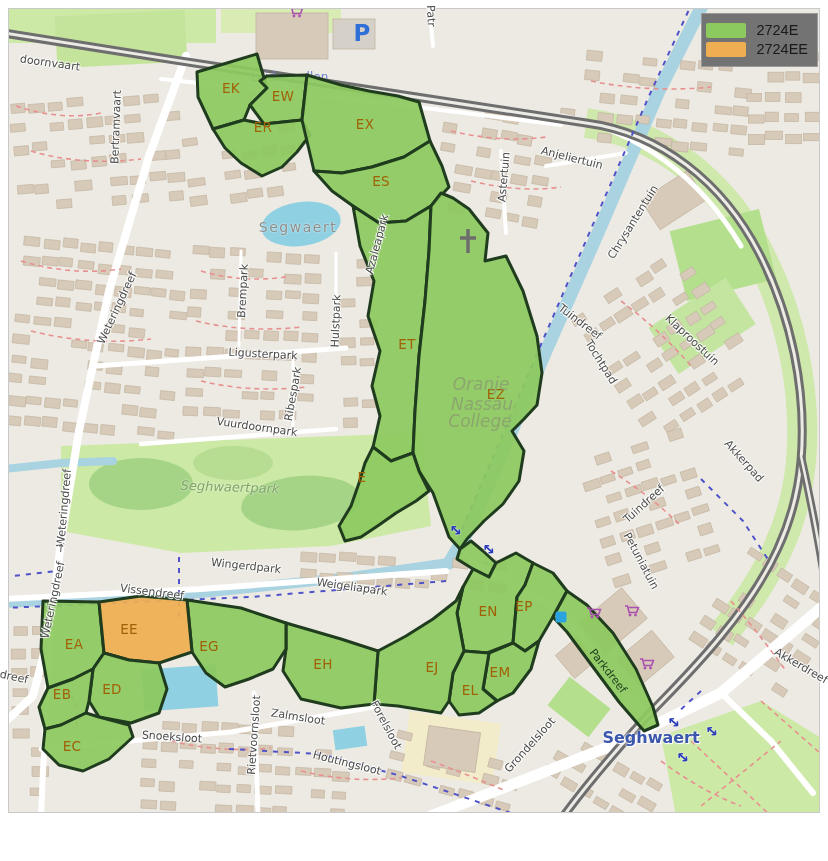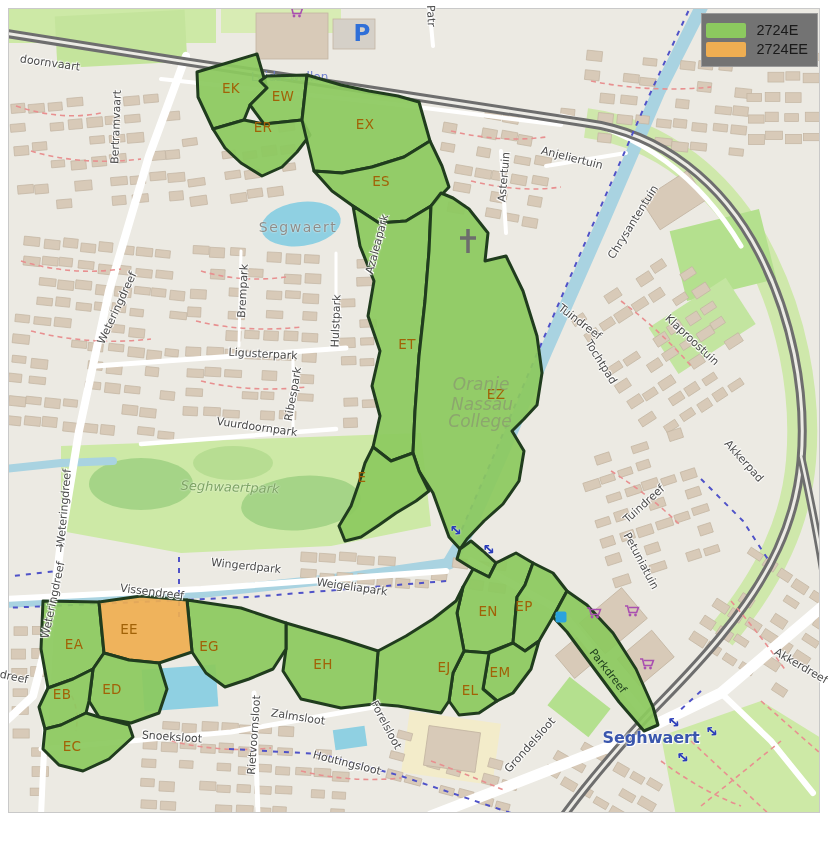--- a/index.html
+++ b/index.html
@@ -673,21 +673,21 @@
     <div class="alabel" style="left:407px;top:344px">ET</div>
     <div class="alabel" style="left:496px;top:394px">EZ</div>
     <div class="alabel" style="left:362px;top:477px">E</div>
     <div class="alabel" style="left:74px;top:644px">EA</div>
     <div class="alabel" style="left:129px;top:629px">EE</div>
     <div class="alabel" style="left:112px;top:689px">ED</div>
     <div class="alabel" style="left:62px;top:694px">EB</div>
     <div class="alabel" style="left:72px;top:746px">EC</div>
     <div class="alabel" style="left:209px;top:646px">EG</div>
     <div class="alabel" style="left:323px;top:664px">EH</div>
-    <div class="alabel" style="left:444px;top:667px">EJ</div>
+    <div class="alabel" style="left:432px;top:667px">EJ</div>
     <div class="alabel" style="left:470px;top:690px">EL</div>
     <div class="alabel" style="left:500px;top:672px">EM</div>
     <div class="alabel" style="left:488px;top:611px">EN</div>
     <div class="alabel" style="left:524px;top:606px">EP</div>
 
     <div class="town" style="left:298px;top:227px">Segwaert</div>
     <div class="station" style="left:651px;top:737px">Seghwaert</div>
     <div class="parklabel" style="left:230px;top:487px;--r:2deg">Seghwaertpark</div>
     <div class="college" style="left:481px;top:384px">Oranje</div>
     <div class="college" style="left:482px;top:404px">Nassau</div>

